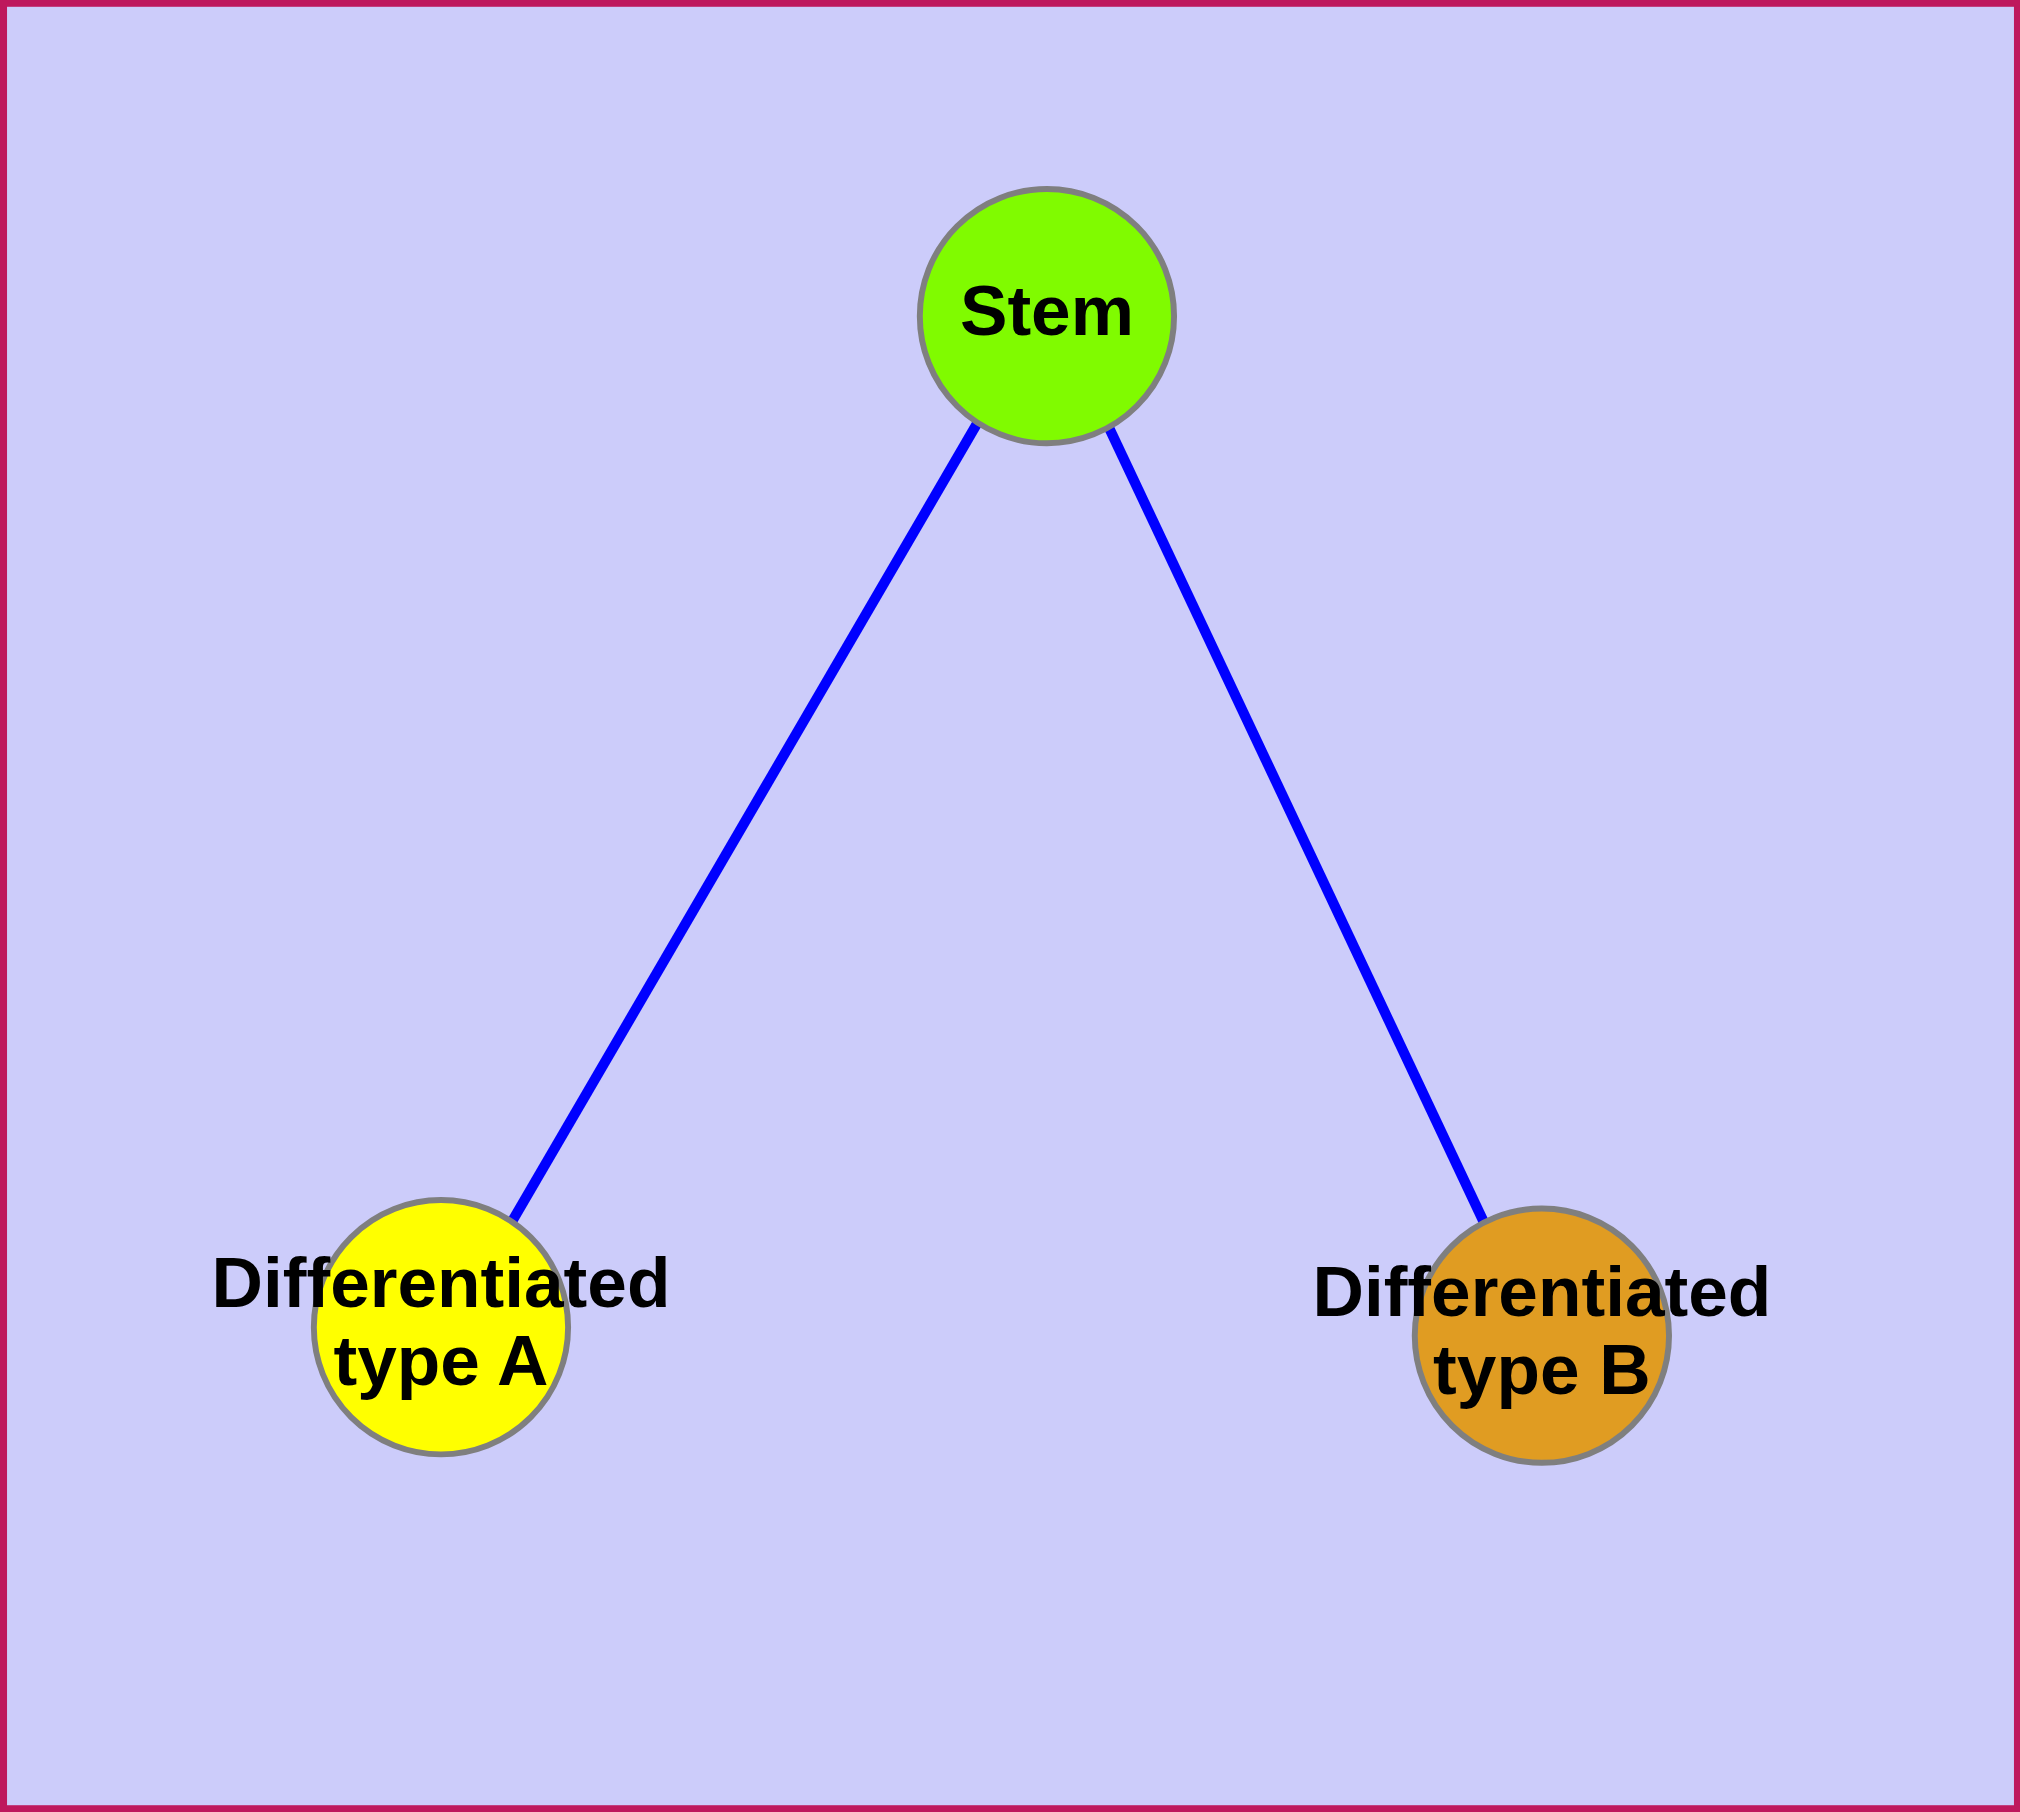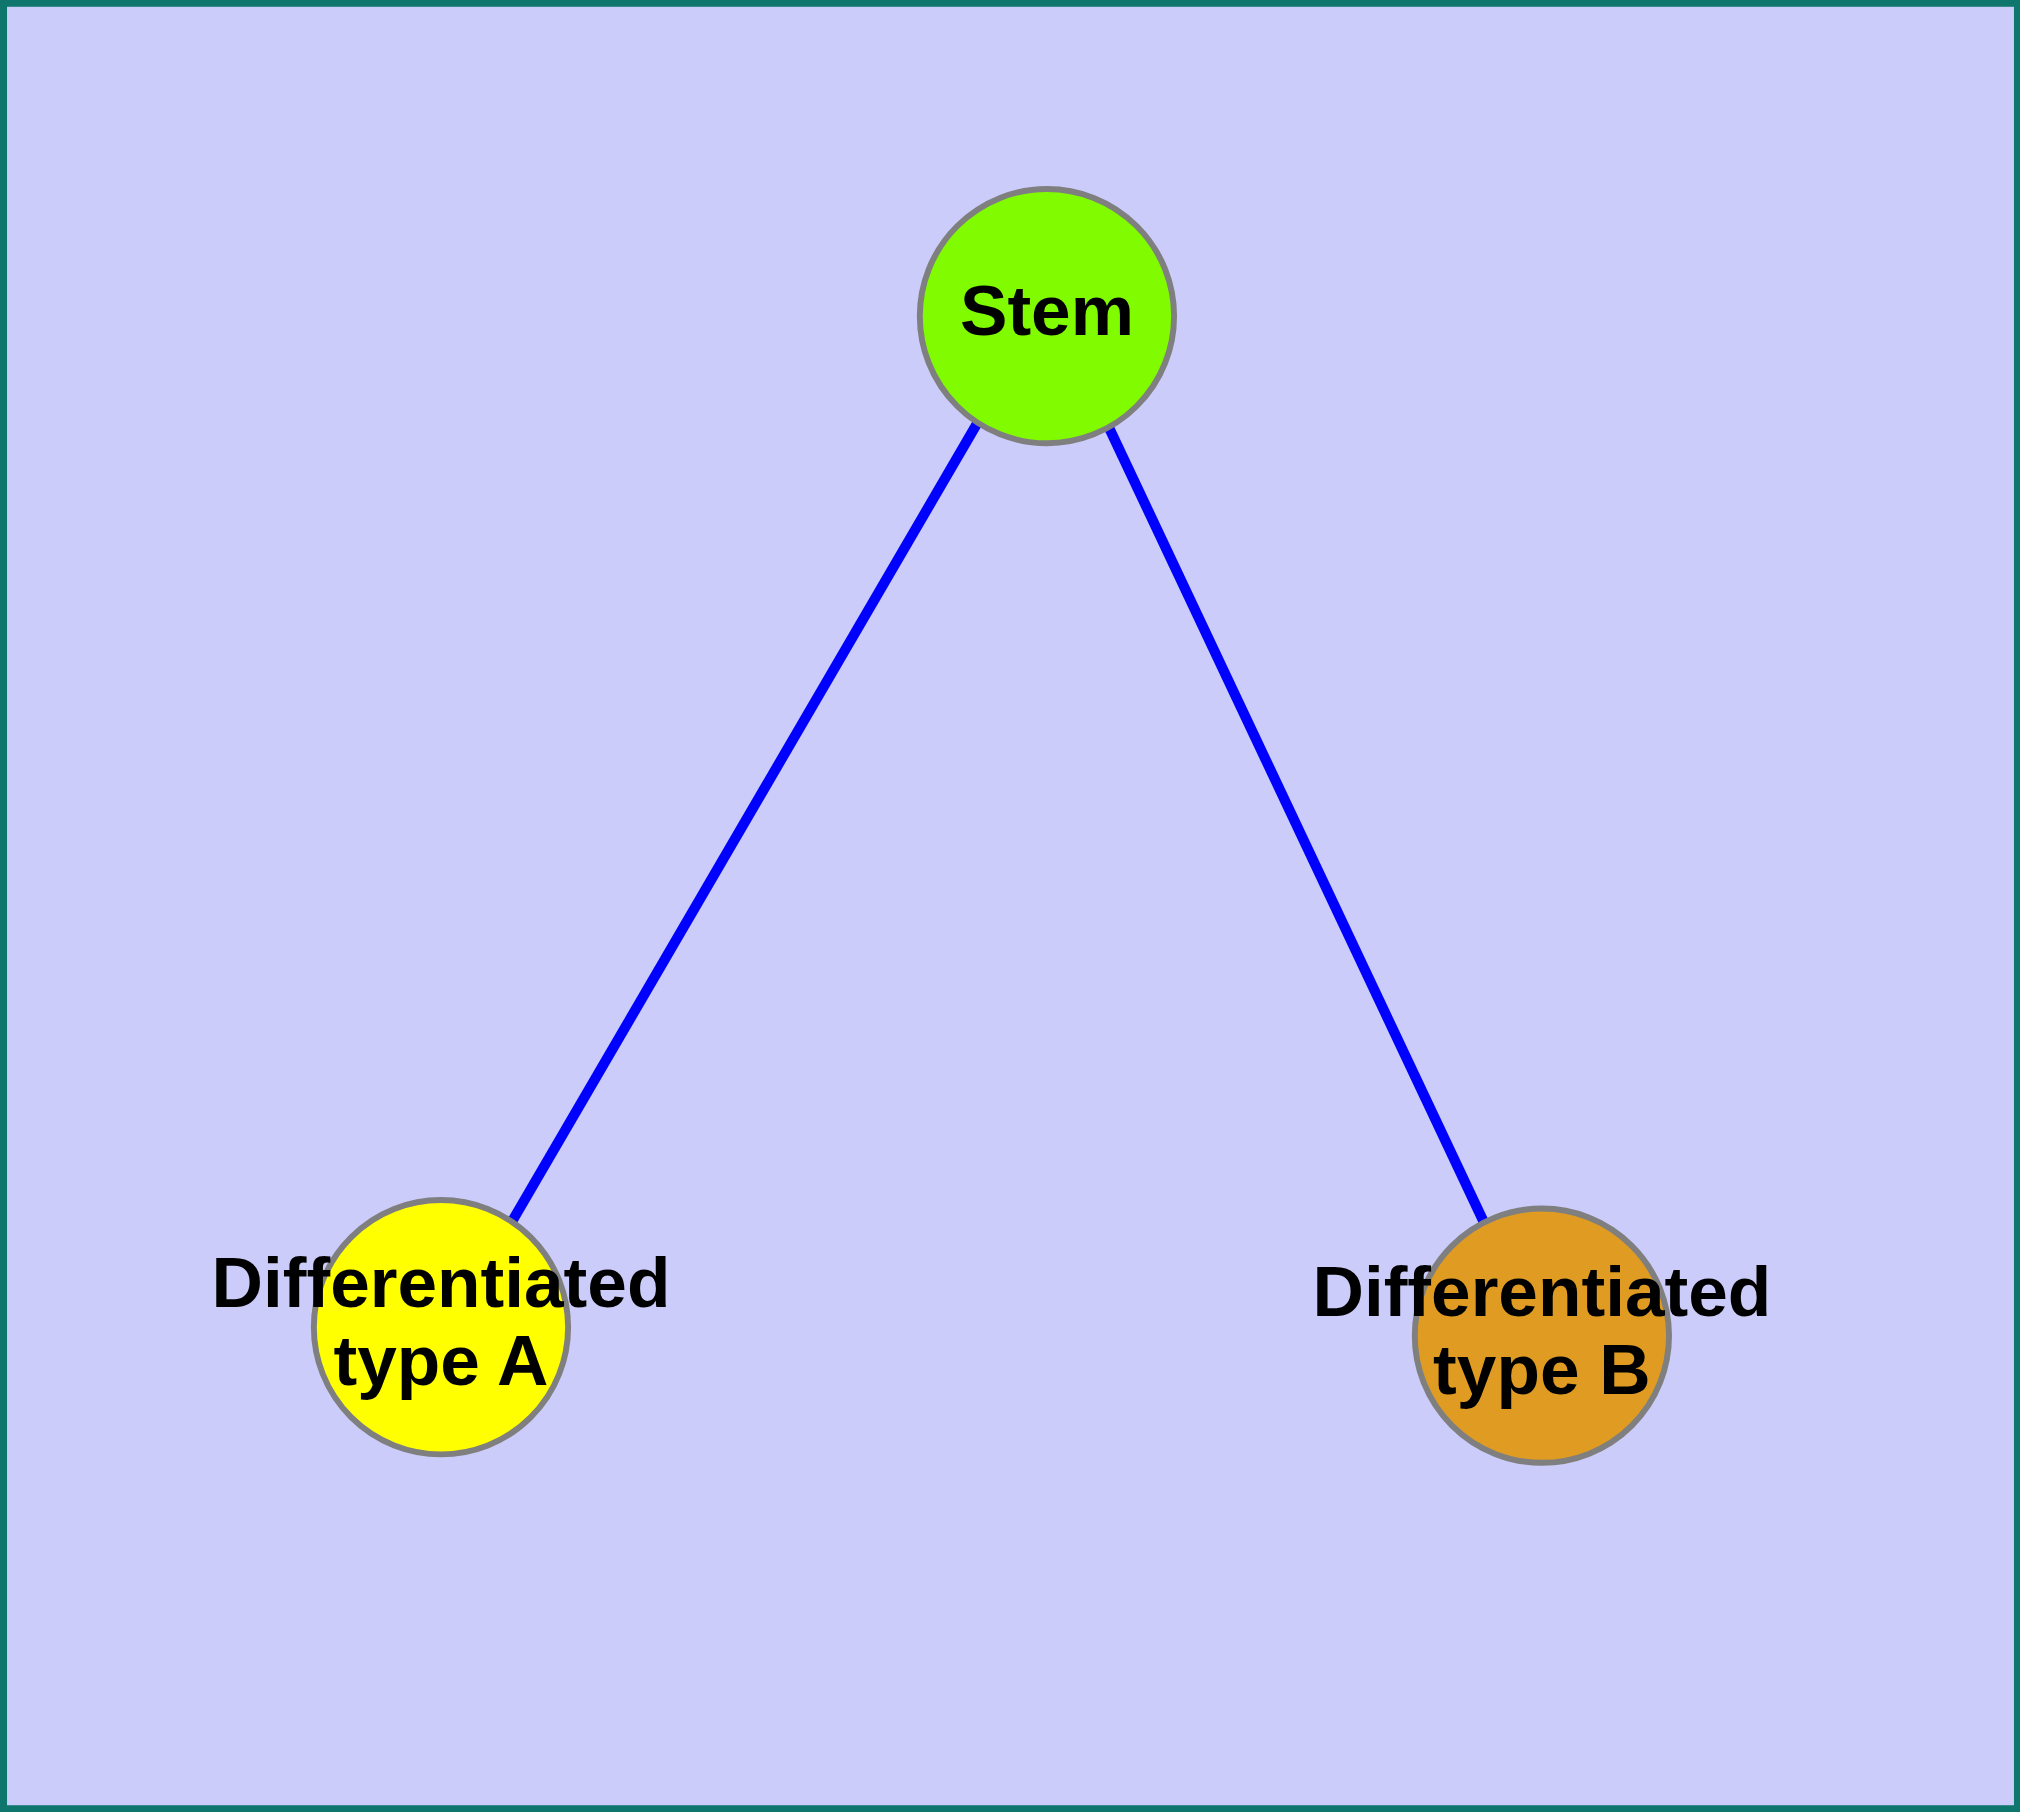--- a/index.html
+++ b/index.html
@@ -10,21 +10,21 @@
   body {
     width: 2021px;
     height: 1812px;
     overflow: hidden;
     font-family: "Liberation Sans", sans-serif;
   }
   #canvas {
     position: relative;
     width: 2021px;
     height: 1812px;
-    background: #0f766e;
+    background: #be185d;
   }
   #graph-svg {
     position: absolute;
     top: 0;
     left: 0;
     width: 2021px;
     height: 1812px;
     display: block;
   }
   .node-label {

